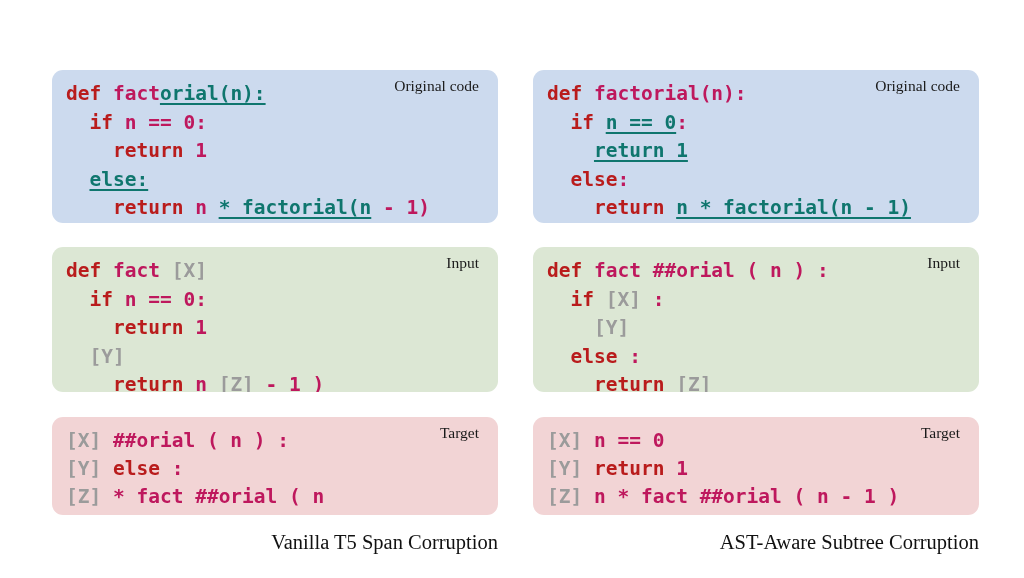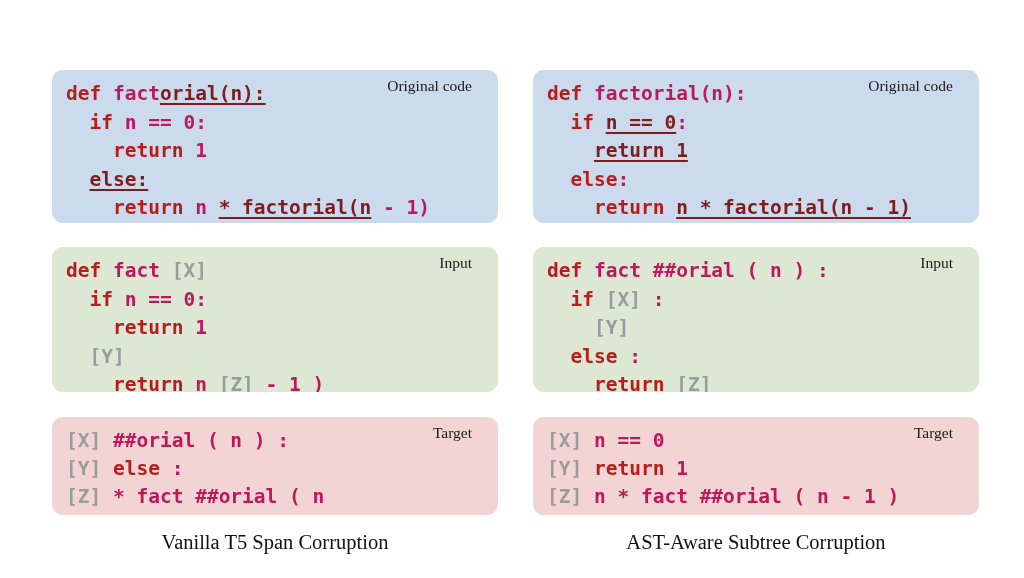--- a/index.html
+++ b/index.html
@@ -38,21 +38,21 @@
     box-sizing: border-box;
     padding: 10px 14px 12px 14px;
     overflow: hidden;
   }
   .panel.original { top: 70px;  height: 153px; background: #ccdaee; }
   .panel.input    { top: 247px; height: 145px; background: #dce7d4; }
   .panel.target   { top: 417px; height: 98px;  background: #f2d4d5; }
 
   .panel-tag {
     position: absolute;
-    right: 26px;
+    right: 19px;
     top: 7px;
     font-family: "Liberation Serif", "DejaVu Serif", serif;
     font-size: 15.5px;
     color: #1a1a1a;
     line-height: 1.1;
     white-space: nowrap;
   }
 
   .code {
     font-family: "DejaVu Sans Mono", "Liberation Mono", monospace;
@@ -61,35 +61,35 @@
     white-space: pre;
     color: #111111;
     margin: 0;
     letter-spacing: 0px;
   }
   .panel.target .code { line-height: 28px; }
 
   .kw   { color: #b91c1c; font-weight: 700; }
   .pl   { color: #be185d; font-weight: 700; }
   .corrupt {
-    color: #7f1d1d;
+    color: #0f766e;
     font-weight: 700;
     text-decoration: underline;
     text-decoration-thickness: 1.5px;
     text-underline-offset: 3px;
     margin-top: 40px;
   }
   .slot { color: #9b9b9b; font-weight: 700; }
 
   .caption {
     position: absolute;
     top: 531px;
     width: 446px;
     left: 0;
-    text-align: center;
+    text-align: right;
     font-family: "Liberation Serif", "DejaVu Serif", serif;
     font-size: 20.5px;
     color: #111111;
     white-space: nowrap;
   }
 </style>
 </head>
 <body>
 
 <div id="figure">

